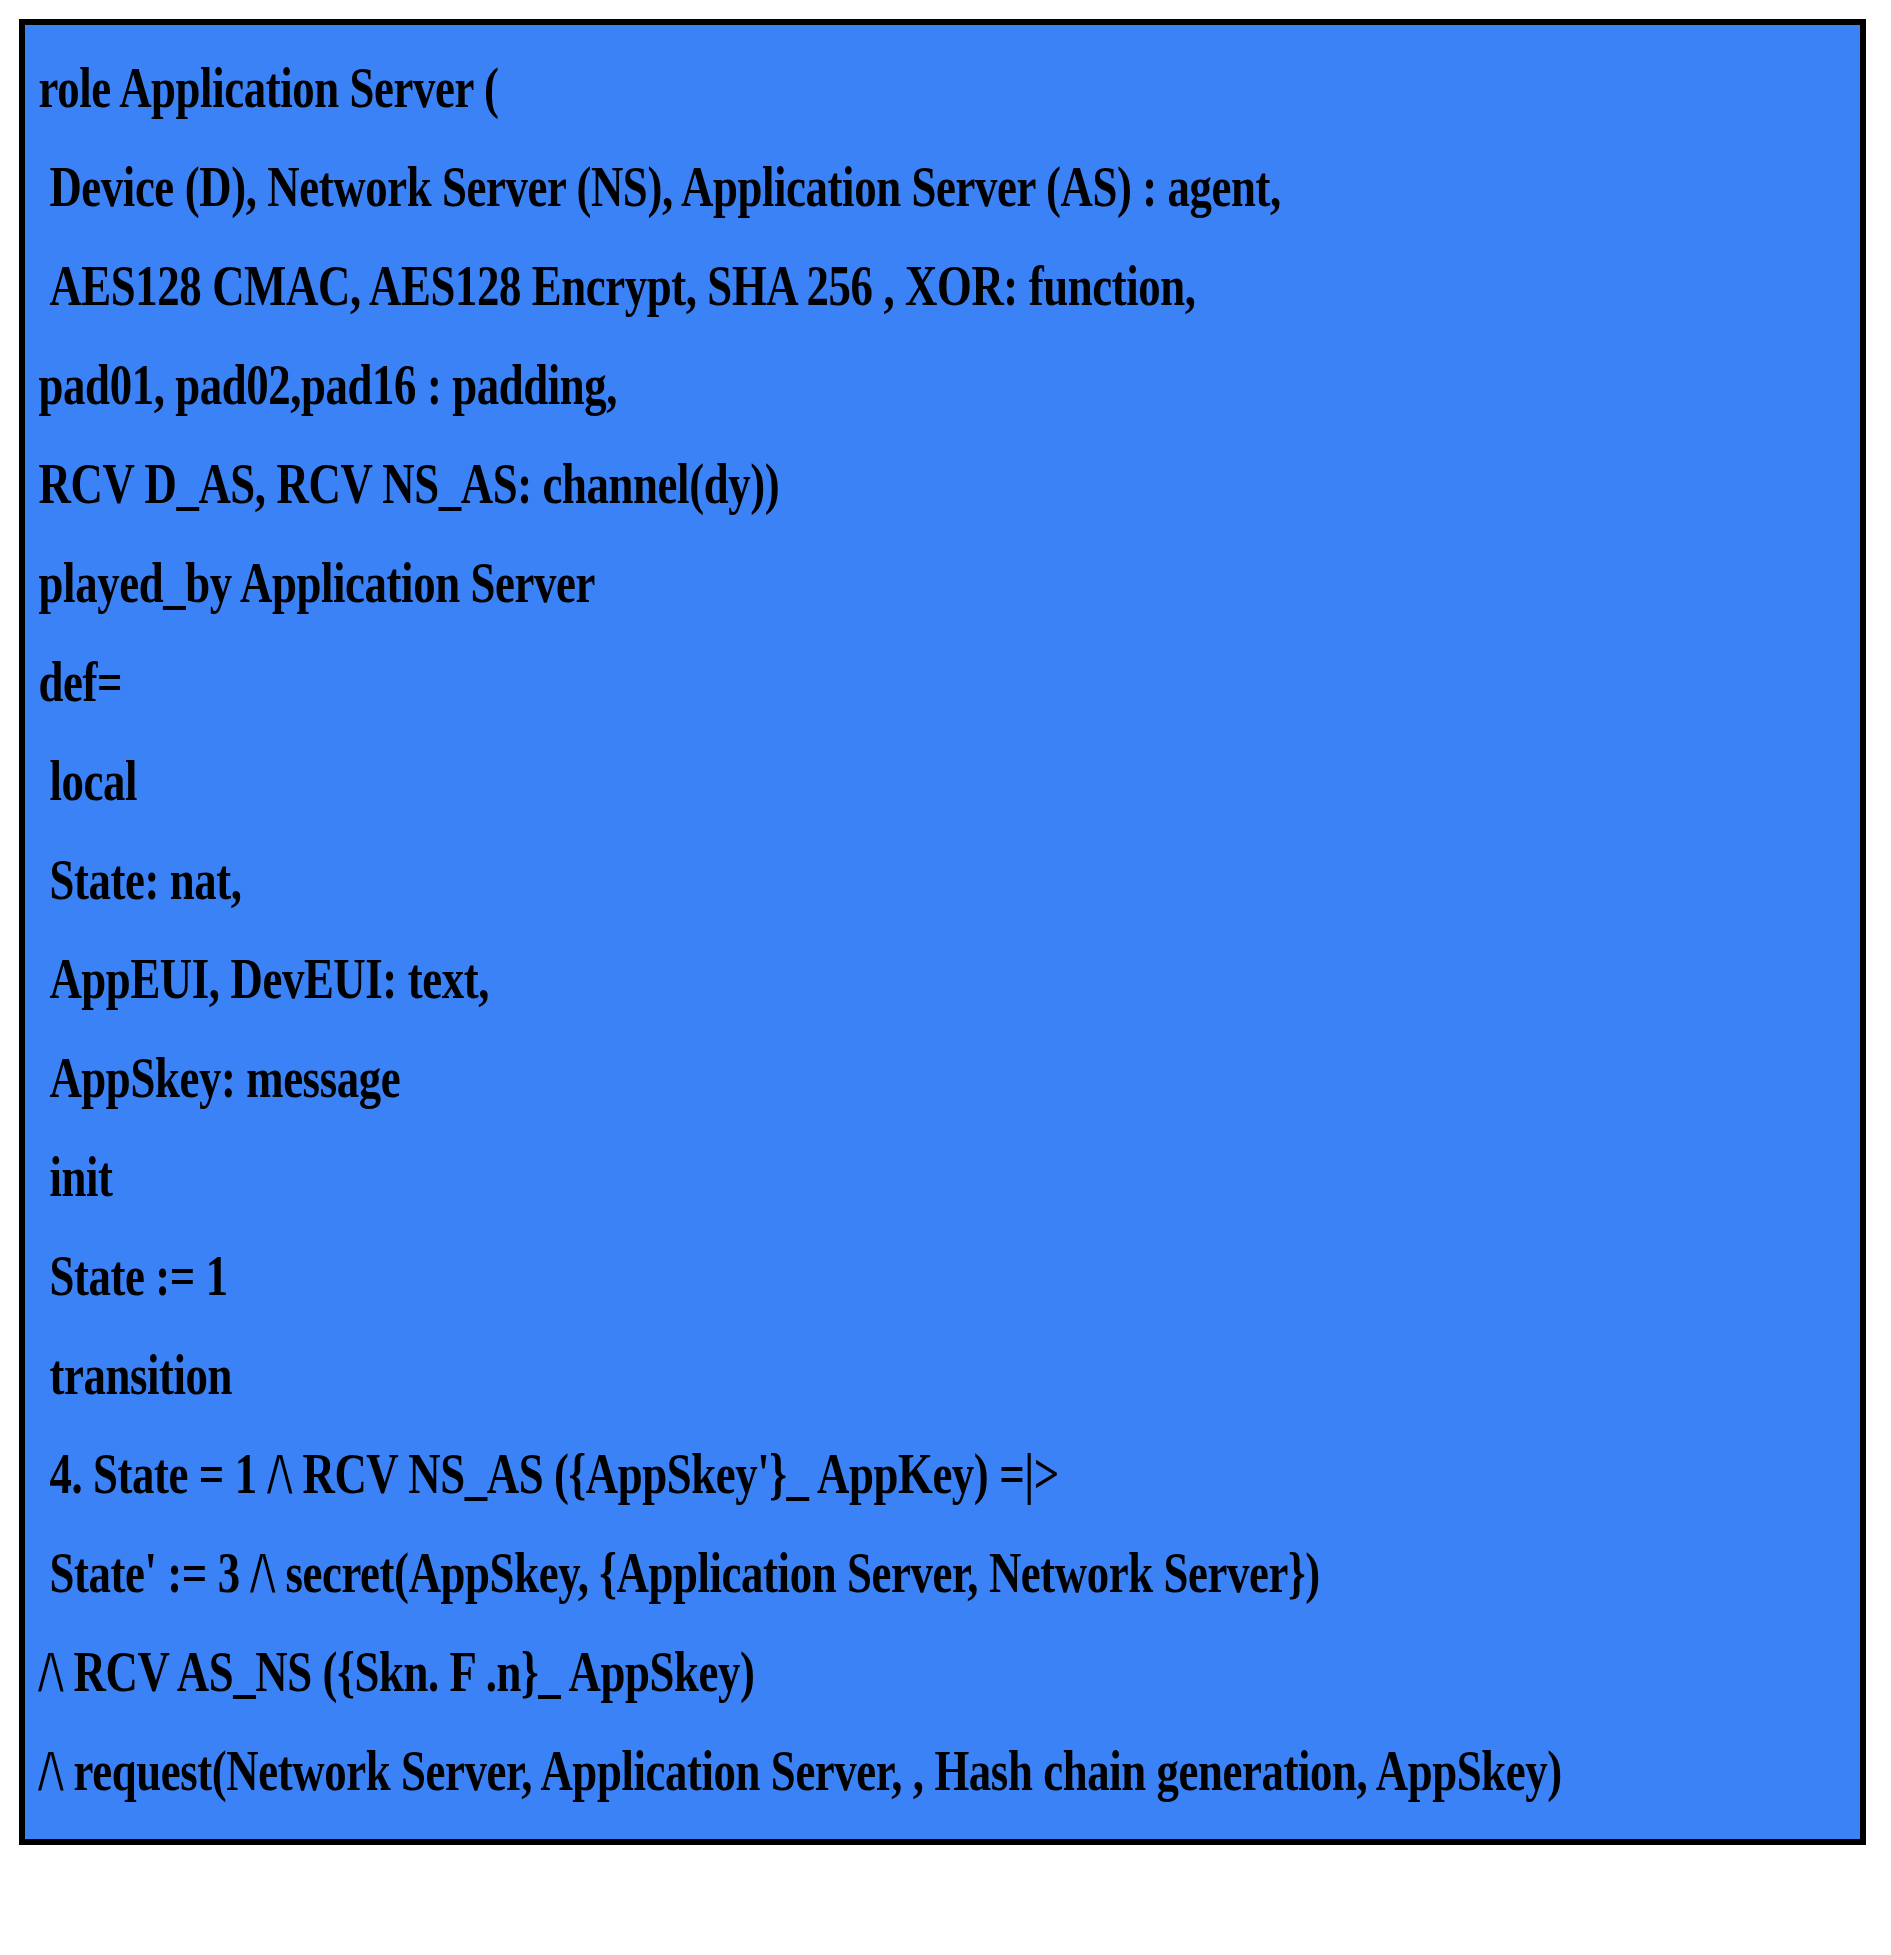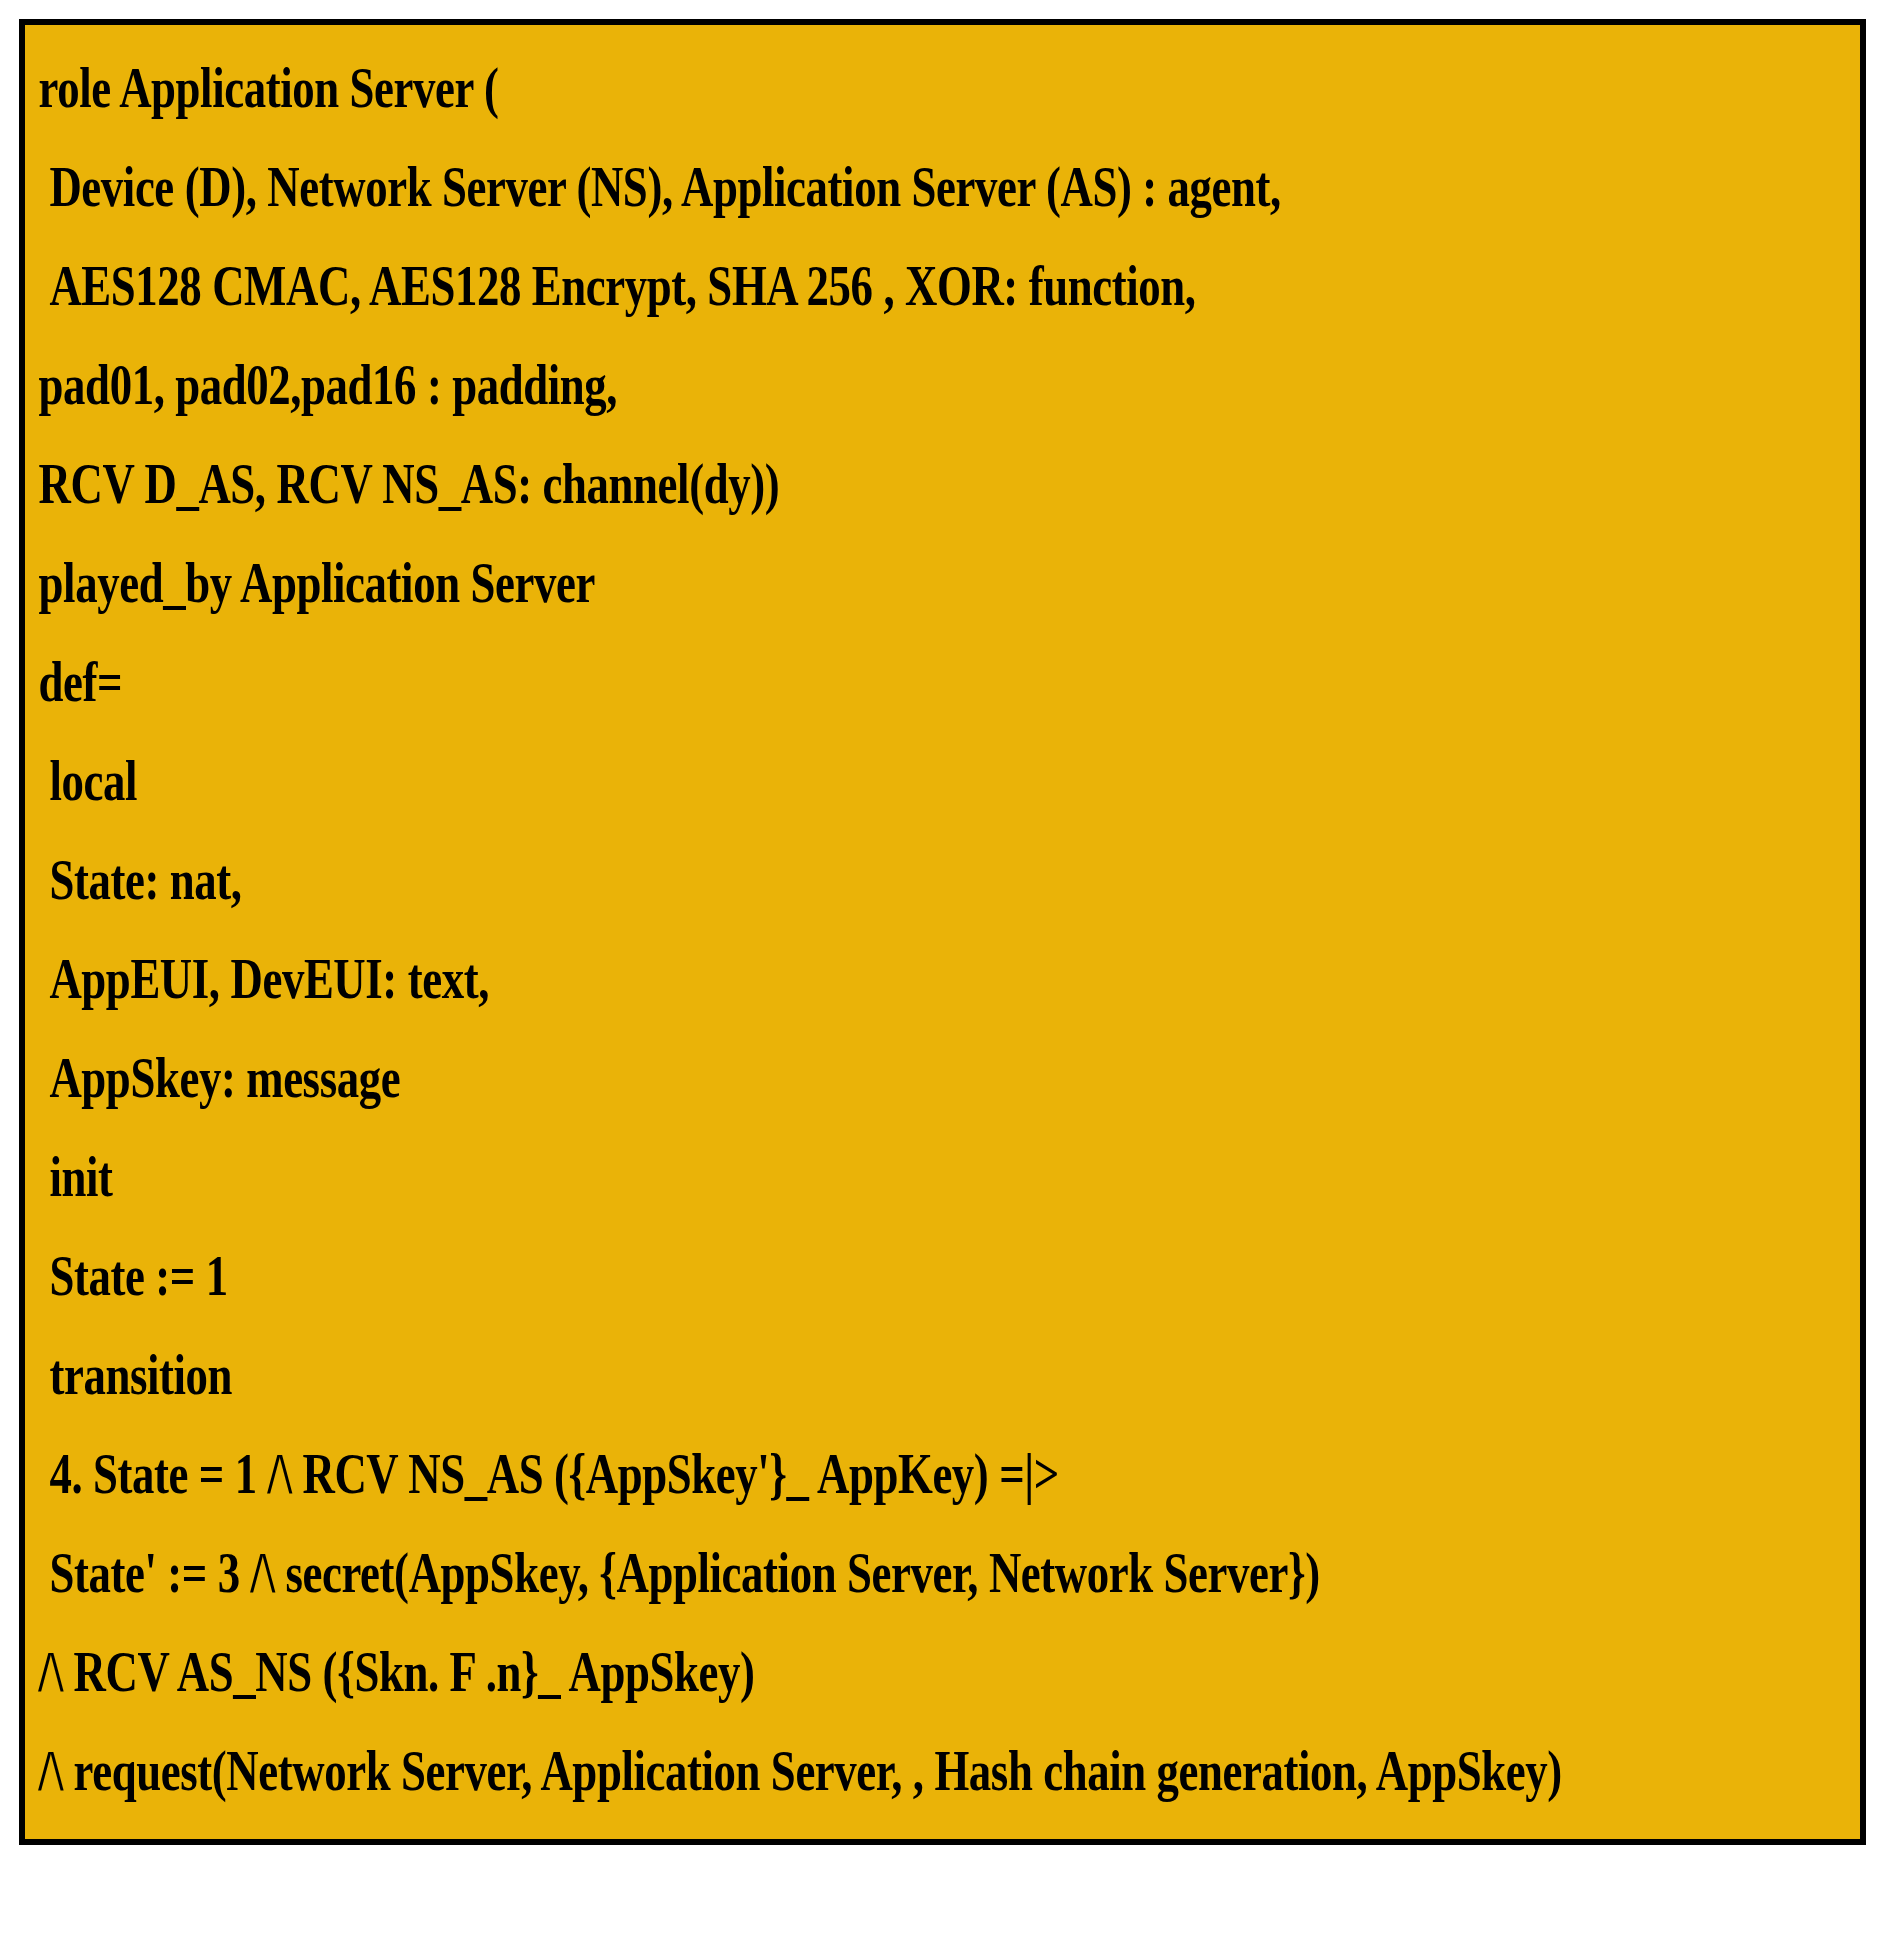--- a/index.html
+++ b/index.html
@@ -15,21 +15,21 @@
     overflow: hidden;
   }
   #code-frame {
     position: absolute;
     left: 19px;
     top: 19px;
     width: 1847px;          
     height: 1826px;
     box-sizing: border-box;
     border: 6.1px solid #000000;
-    background: #eab308;
+    background: #3b82f6;
     overflow: hidden;
   }
   #code-block {
     position: relative;
     padding: 13.7px 0 0 0;
     margin: 0;
   }
   .code-line {
     display: block;
     height: 99px;

